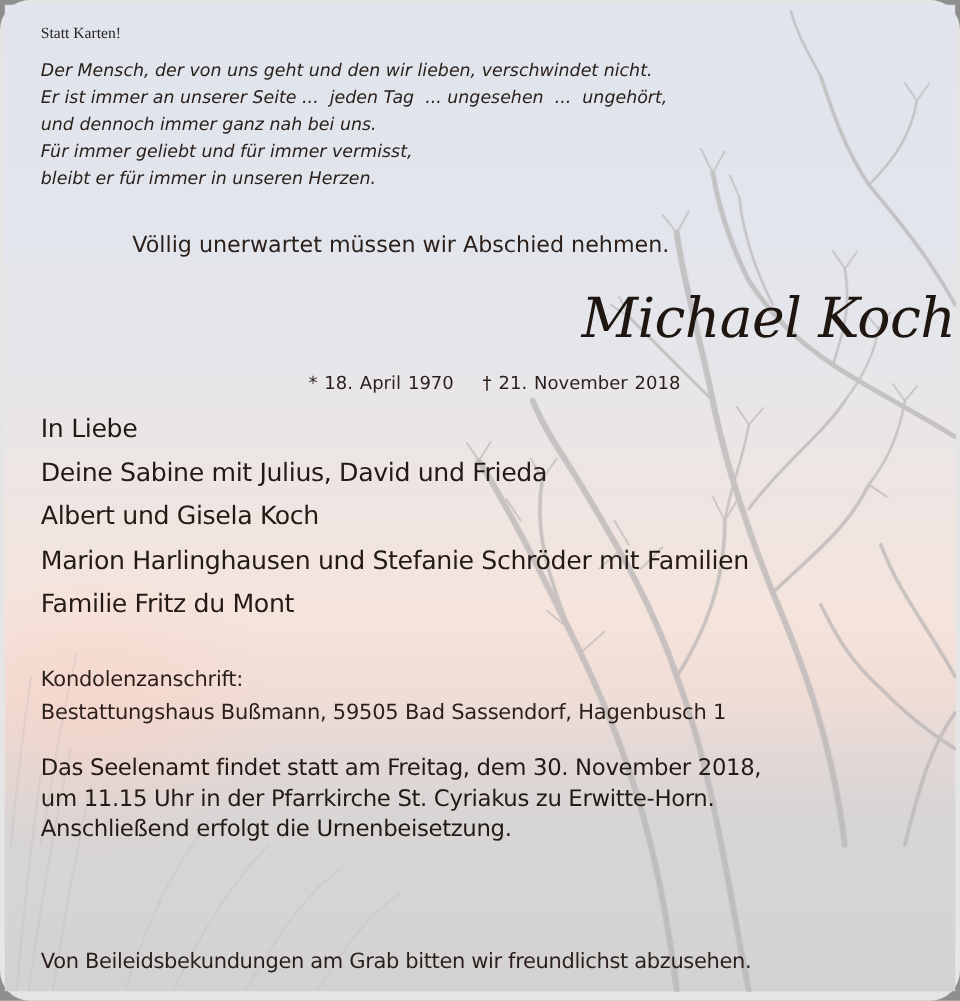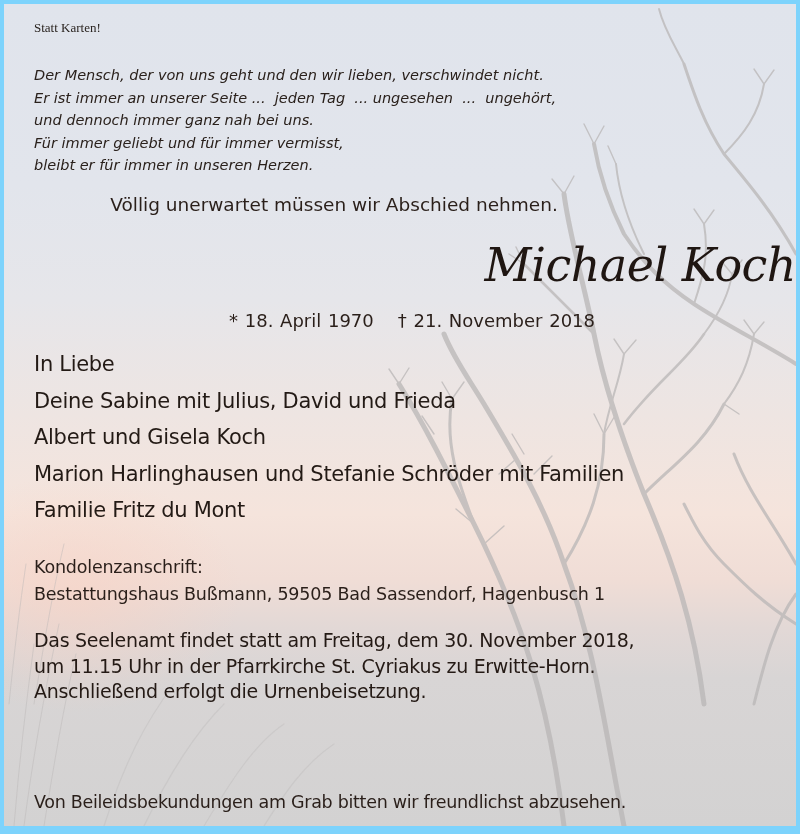--- a/index.html
+++ b/index.html
@@ -3,21 +3,22 @@
 <meta charset="utf-8">
 <style>
   html, body { margin: 0; padding: 0; }
   body {
     width: 800px; height: 834px; overflow: hidden;
     background: #8f8f8f;
     font-family: "DejaVu Sans", sans-serif;
   }
   .frame {
     position: absolute; left: 0; top: 0; width: 800px; height: 834px;
-    background: #7dd3fc;
+    background: #e5e5e5;
+    border-radius: 25px;
   }
   .card {
     position: absolute; left: 4px; top: 4px; width: 792px; height: 822px;
     overflow: hidden;
     background: linear-gradient(180deg,
       #e0e4ec 0%,
       #e2e5ec 22%,
       #e6e6ea 36%,
       #eee5e2 50%,
       #f5e4dc 62%,
@@ -26,27 +27,27 @@
       #d8d5d5 82%,
       #d3d2d2 100%);
   }
   .card::before {
     content: ""; position: absolute; left: 0; top: 470px; width: 240px; height: 240px;
     background: radial-gradient(ellipse at 30% 50%, rgba(250,210,195,0.55), rgba(250,210,195,0) 70%);
   }
   .branches { position: absolute; left: 0; top: 0; width: 792px; height: 822px; pointer-events: none; }
   .txt { position: absolute; color: #2b1f1a; white-space: nowrap; }
   .statt { left: 30px; top: 16px; font-family: "Liberation Serif", serif; font-size: 13px; color: #2a2420; }
-  .poem { left: 30px; top: 44px; font-family: "DejaVu Sans", sans-serif; font-style: italic; font-size: 14.5px; line-height: 22.5px; color: #2a211c; margin-top: 16px; }
+  .poem { left: 30px; top: 44px; font-family: "DejaVu Sans", sans-serif; font-style: italic; font-size: 14.5px; line-height: 22.5px; color: #2a211c; }
   .poem div { white-space: pre; }
   .intro { left: 0; width: 660px; text-align: center; top: 190px; font-size: 18.5px; color: #2a1f1a; }
   .name { left: 0; width: 792px; text-align: right; top: 234px; font-family: "DejaVu Serif", serif; font-style: italic; font-size: 46px; color: #1f1612; letter-spacing: -0.5px; }
-  .dates { left: 0; width: 732px; text-align: center; top: 306px; font-size: 18px; color: #2a1f1a; word-spacing: 1px; padding-left: 42px; }
+  .dates { left: 0; width: 732px; text-align: center; top: 306px; font-size: 15px; color: #2a1f1a; word-spacing: 1px; padding-left: 42px; }
   .dates span { margin: 0 12px; }
-  .family { left: 30px; top: 342px; font-size: 21px; line-height: 36.5px; color: #231a15; letter-spacing: -0.3px; }
+  .family { left: 30px; top: 335px; font-size: 21px; line-height: 36.5px; color: #231a15; letter-spacing: -0.3px; }
   .condo { left: 30px; top: 550px; font-size: 17.5px; line-height: 27px; color: #2a1f1a; letter-spacing: -0.2px; }
   .service { left: 30px; top: 624px; font-size: 19px; line-height: 25.5px; color: #241a15; letter-spacing: -0.3px; }
   .service .p { margin-bottom: 4px; }
   .closing { left: 30px; top: 788px; font-size: 17.5px; color: #2a1f1a; letter-spacing: -0.3px; }
 </style>
 </head>
 <body>
 
 <div class="frame">
   <div class="card">

